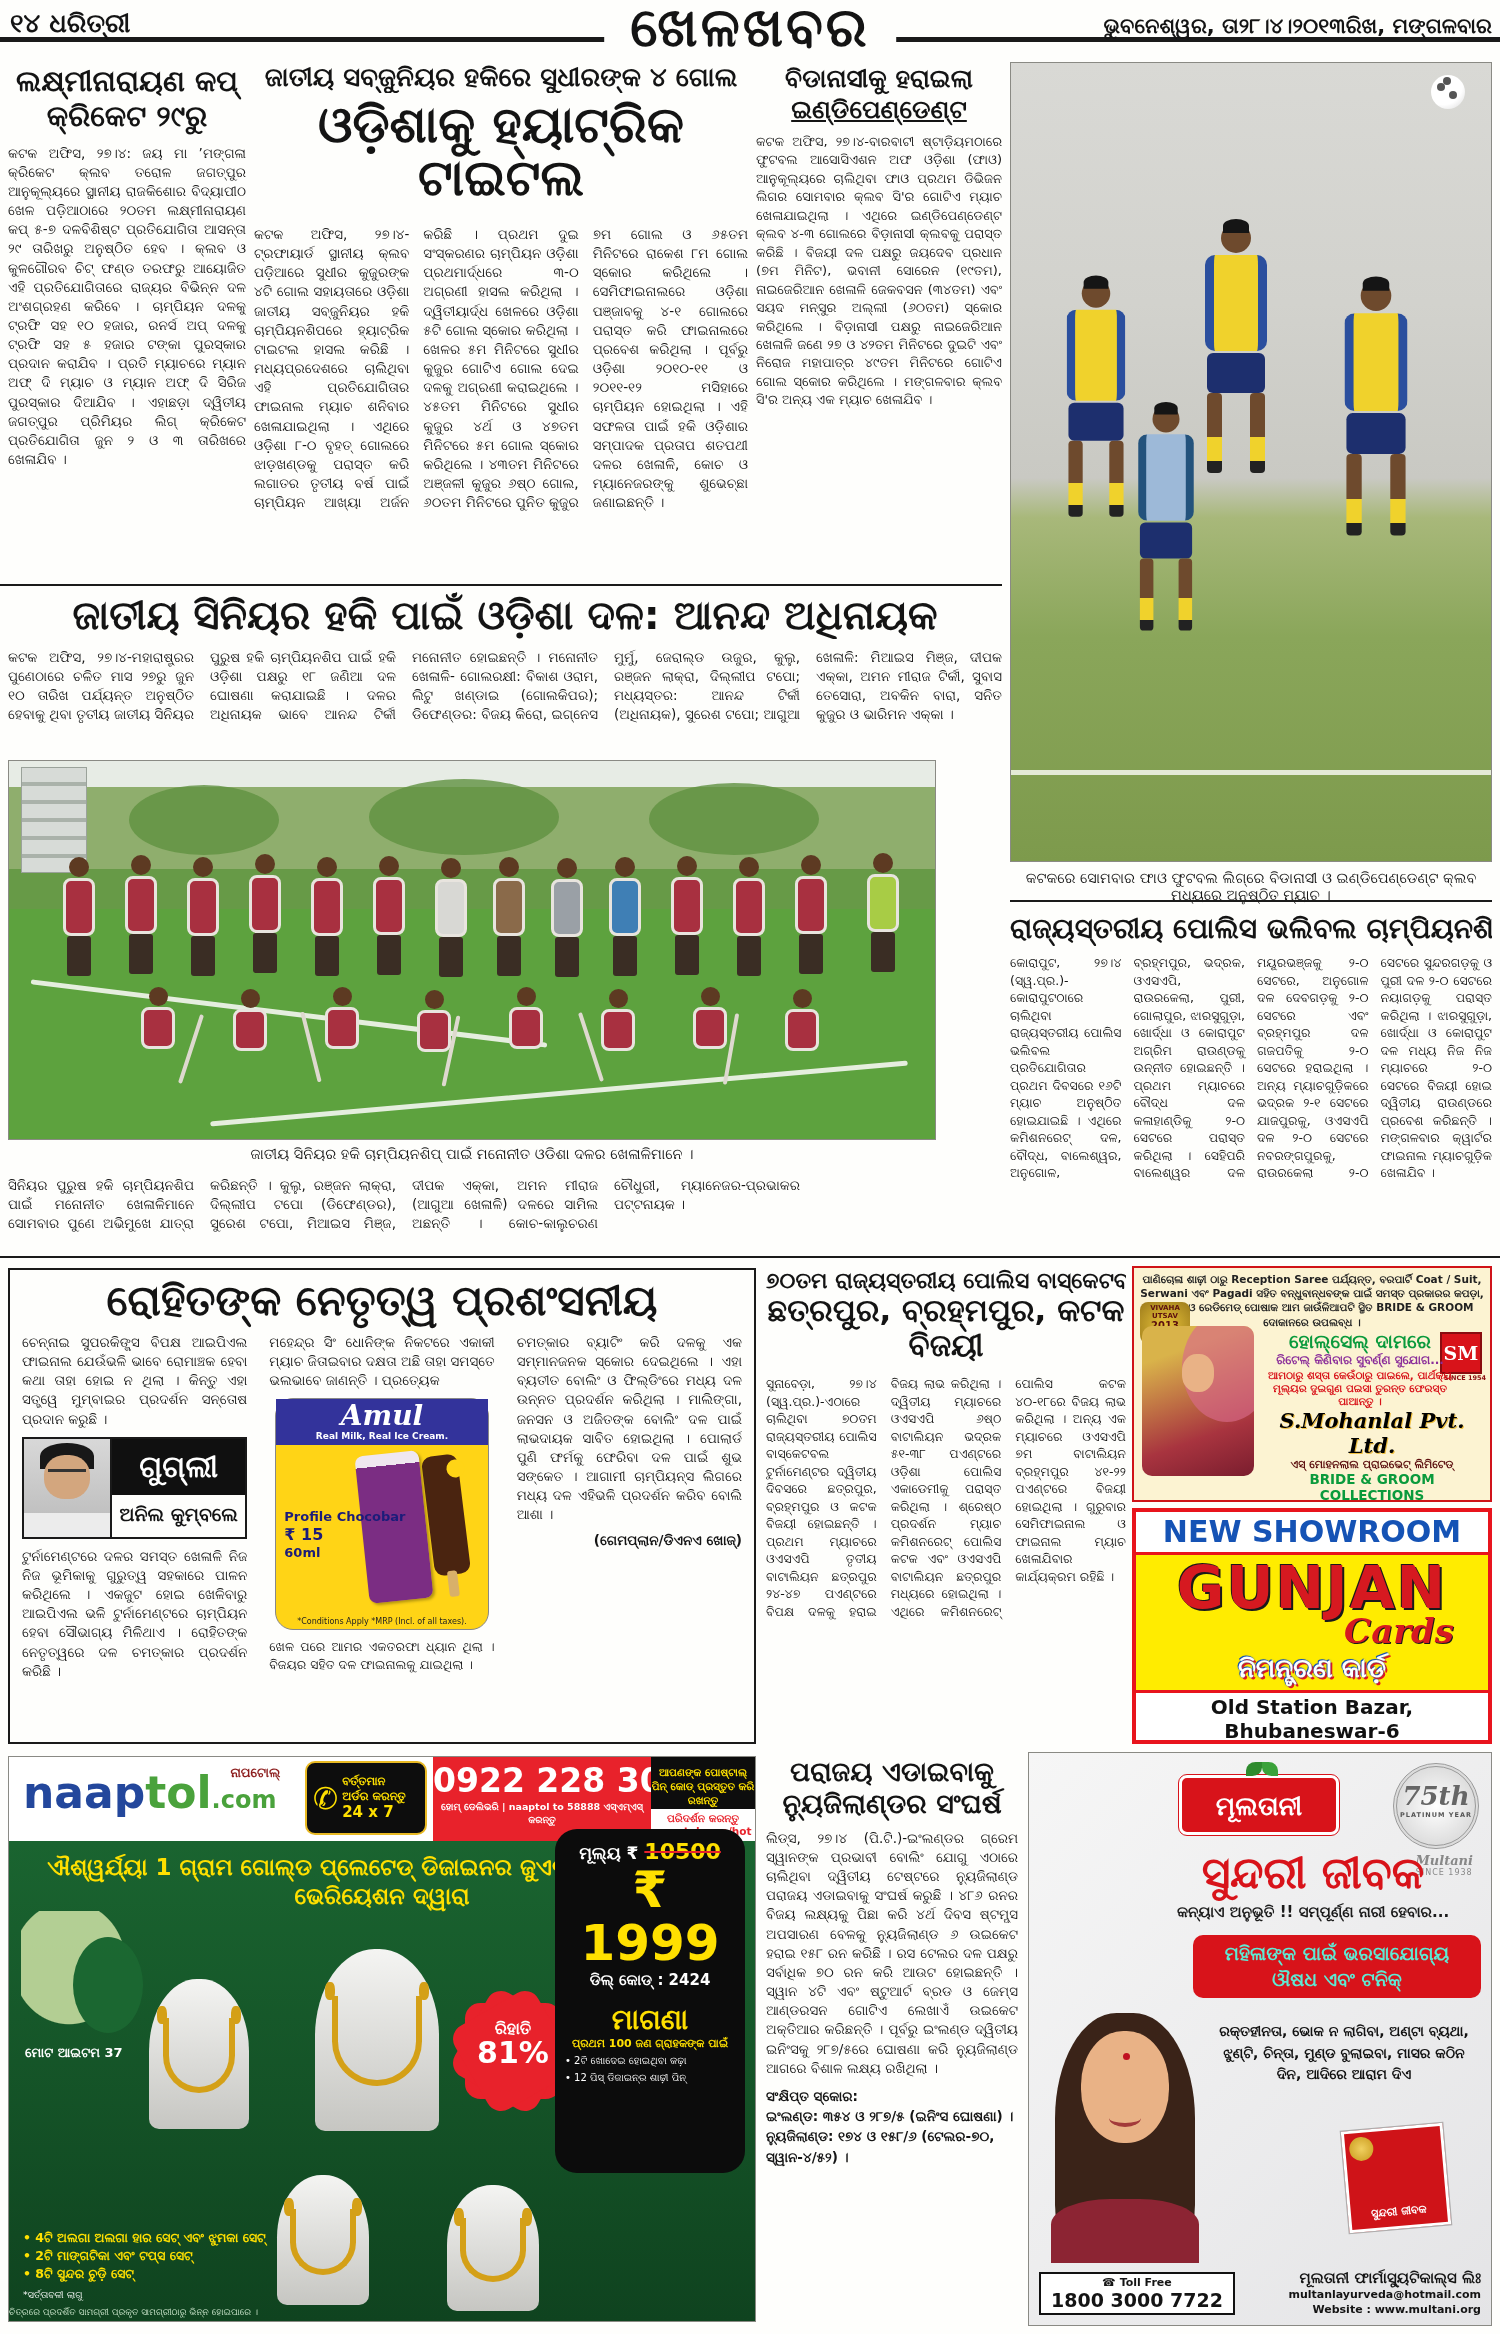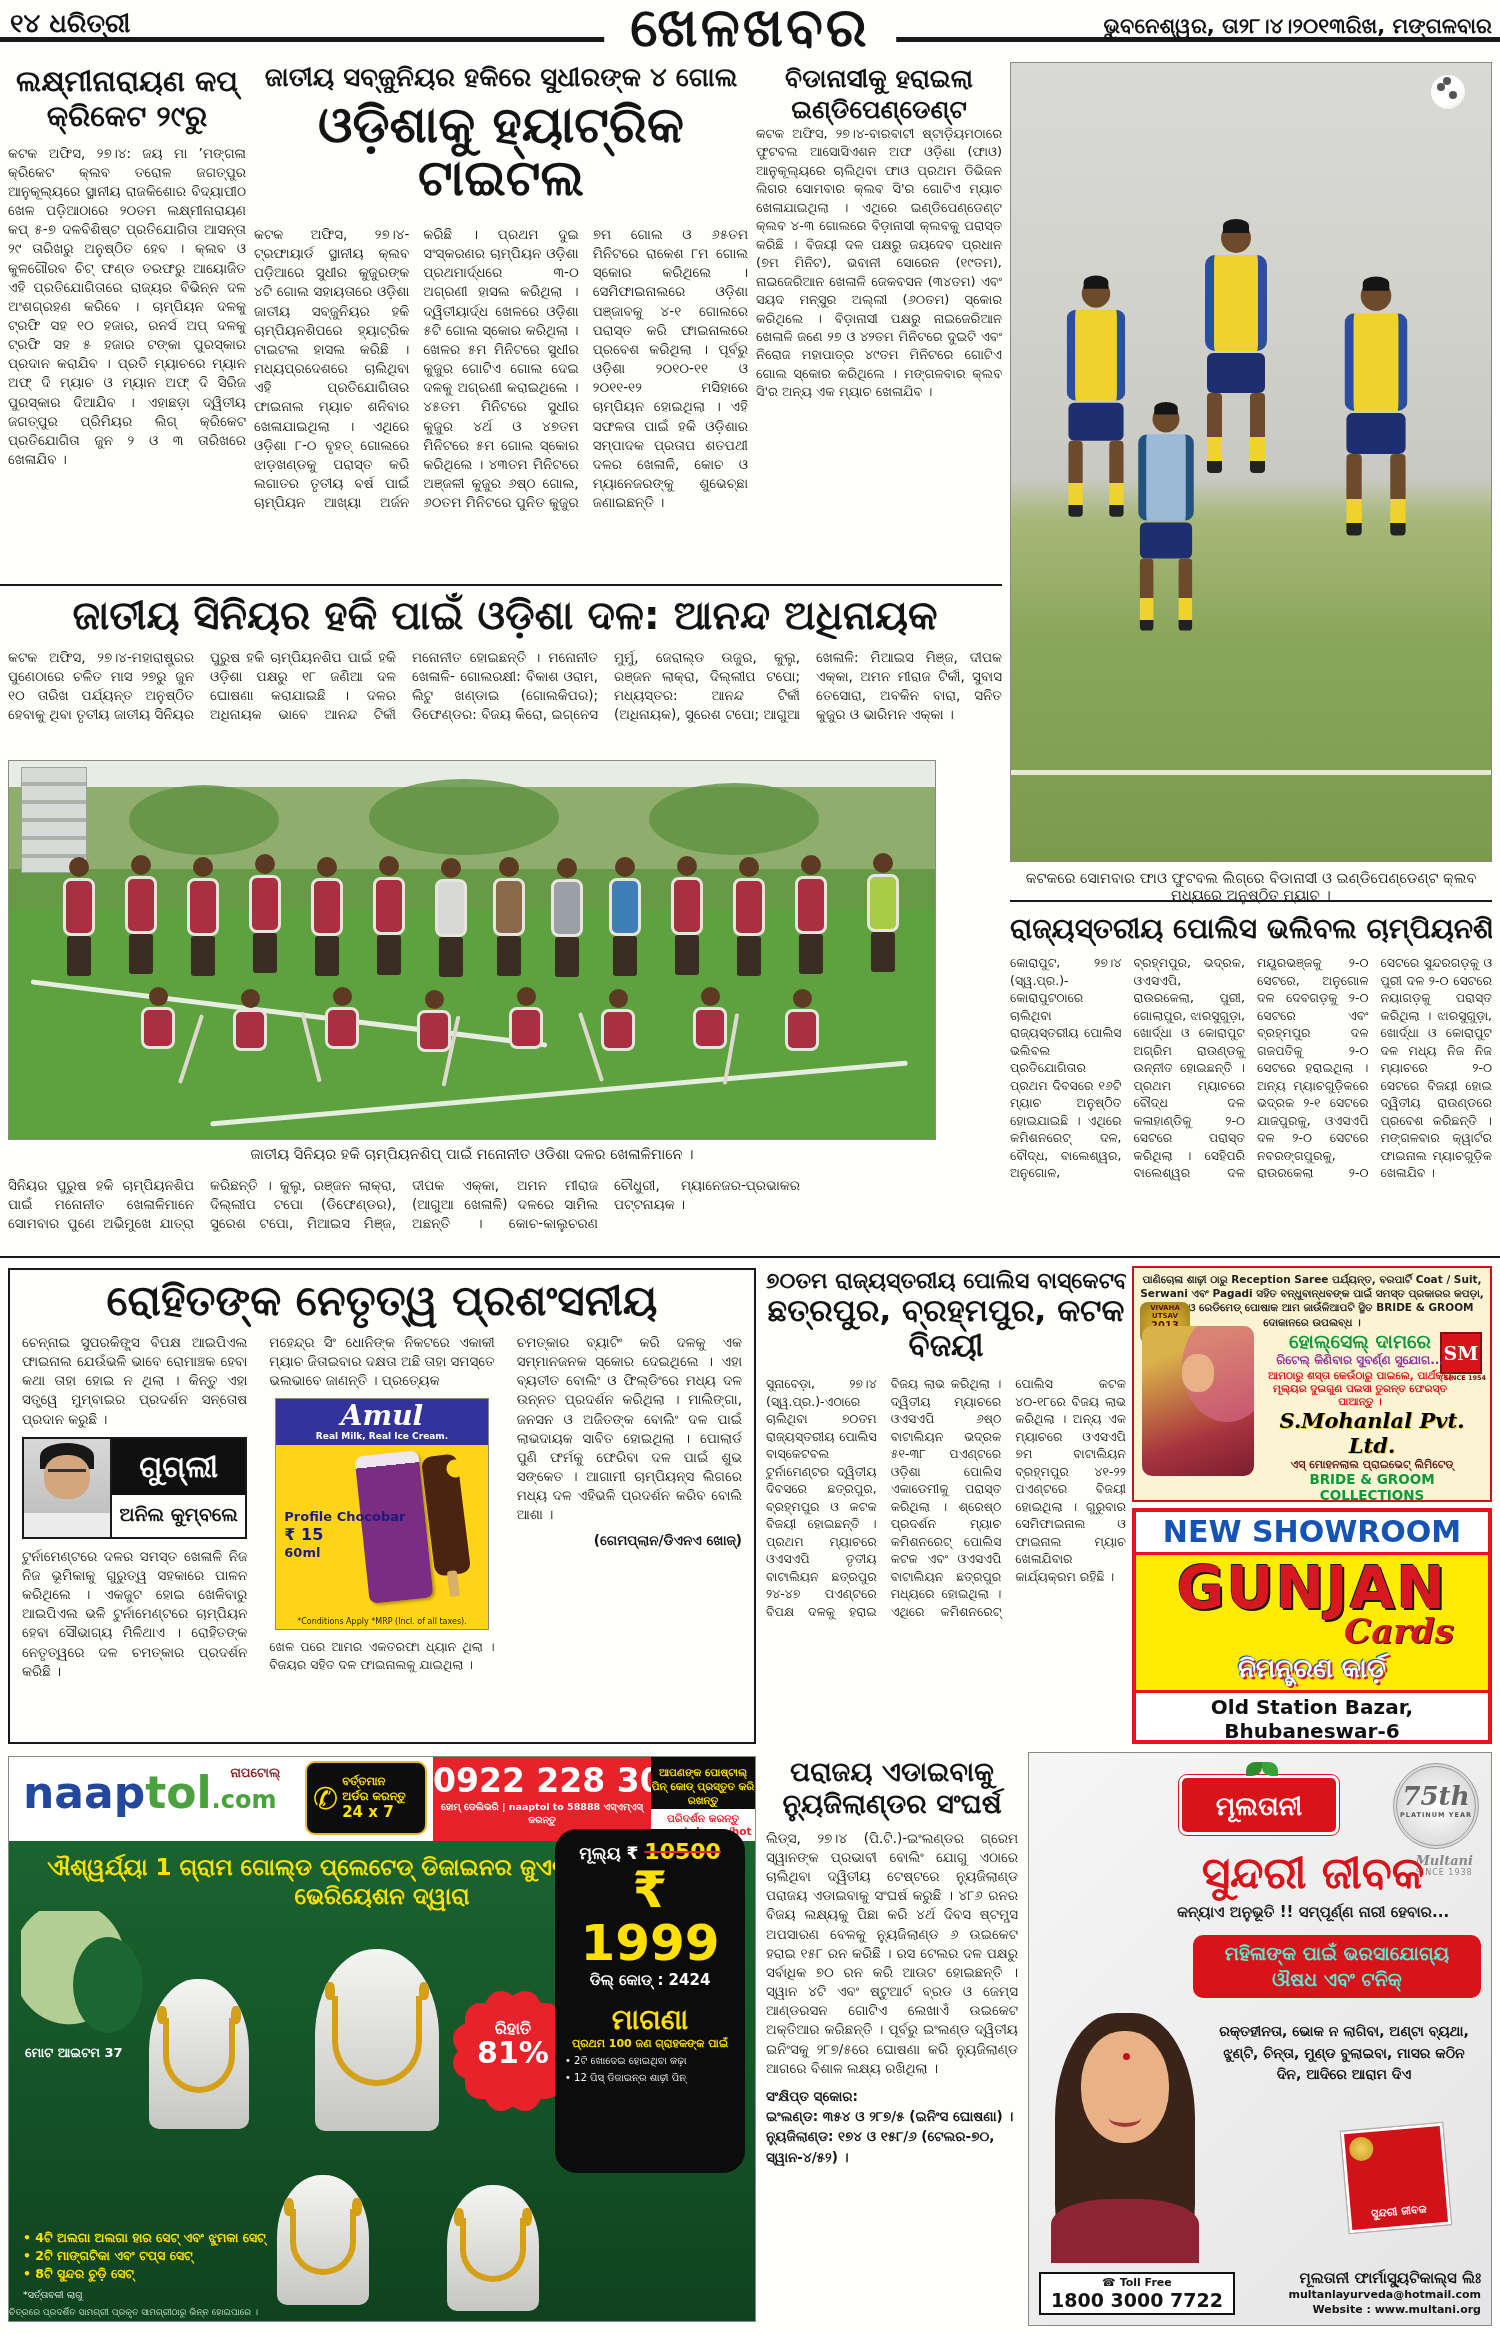--- a/index.html
+++ b/index.html
@@ -185,21 +185,21 @@
   </div>
 
   <div class="abs" style="left:254px;top:62px;width:494px;height:524px;">
     <div class="h-kicker nw clip">ଜାତୀୟ ସବ୍‌ଜୁନିୟର ହକିରେ ସୁଧୀରଙ୍କ ୪ ଗୋଲ</div>
     <div class="h-big clip" style="height:116px;margin-top:6px;">ଓଡ଼ିଶାକୁ ହ୍ୟାଟ୍ରିକ ଟାଇଟଲ</div>
     <div class="cols3 bt clip" style="height:356px;margin-top:10px;">କଟକ ଅଫିସ, ୨୭।୪-ଟ୍ରଫାୟାର୍ଡ ସ୍ଥାନୀୟ କ୍ଲବ ପଡ଼ିଆରେ ସୁଧୀର କୁଜୁରଙ୍କ ୪ଟି ଗୋଲ ସହାୟତାରେ ଓଡ଼ିଶା ଜାତୀୟ ସବ୍‌ଜୁନିୟର ହକି ଚାମ୍ପିୟନଶିପରେ ହ୍ୟାଟ୍ରିକ ଟାଇଟଲ ହାସଲ କରିଛି । ମଧ୍ୟପ୍ରଦେଶରେ ଚାଲିଥିବା ଏହି ପ୍ରତିଯୋଗିତାର ଫାଇନାଲ ମ୍ୟାଚ ଶନିବାର ଖେଳାଯାଇଥିଲା । ଏଥିରେ ଓଡ଼ିଶା ୮-୦ ବୃହତ୍ ଗୋଲରେ ଝାଡ଼ଖଣ୍ଡକୁ ପରାସ୍ତ କରି ଲଗାତର ତୃତୀୟ ବର୍ଷ ପାଇଁ ଚାମ୍ପିୟନ ଆଖ୍ୟା ଅର୍ଜନ କରିଛି । ପ୍ରଥମ ଦୁଇ ସଂସ୍କରଣର ଚାମ୍ପିୟନ ଓଡ଼ିଶା ପ୍ରଥମାର୍ଦ୍ଧରେ ୩-୦ ଅଗ୍ରଣୀ ହାସଲ କରିଥିଲା । ଦ୍ୱିତୀୟାର୍ଦ୍ଧ ଖେଳରେ ଓଡ଼ିଶା ୫ଟି ଗୋଲ ସ୍କୋର କରିଥିଲା । ଖେଳର ୫ମ ମିନିଟରେ ସୁଧୀର କୁଜୁର ଗୋଟିଏ ଗୋଲ ଦେଇ ଦଳକୁ ଅଗ୍ରଣୀ କରାଇଥିଲେ । ୪୫ତମ ମିନିଟରେ ସୁଧୀର କୁଜୁର ୪ର୍ଥ ଓ ୪୭ତମ ମିନିଟରେ ୫ମ ଗୋଲ ସ୍କୋର କରିଥିଲେ । ୪୩ତମ ମିନିଟରେ ଅଞ୍ଜଳୀ କୁଜୁର ୬ଷ୍ଠ ଗୋଲ, ୬୦ତମ ମିନିଟରେ ପୁନିତ କୁଜୁର ୭ମ ଗୋଲ ଓ ୬୫ତମ ମିନିଟରେ ରାକେଶ ୮ମ ଗୋଲ ସ୍କୋର କରିଥିଲେ । ସେମିଫାଇନାଲରେ ଓଡ଼ିଶା ପଞ୍ଜାବକୁ ୪-୧ ଗୋଲରେ ପରାସ୍ତ କରି ଫାଇନାଲରେ ପ୍ରବେଶ କରିଥିଲା । ପୂର୍ବରୁ ଓଡ଼ିଶା ୨୦୧୦-୧୧ ଓ ୨୦୧୧-୧୨ ମସିହାରେ ଚାମ୍ପିୟନ ହୋଇଥିଲା । ଏହି ସଫଳତା ପାଇଁ ହକି ଓଡ଼ିଶାର ସମ୍ପାଦକ ପ୍ରତାପ ଶତପଥୀ ଦଳର ଖେଳାଳି, କୋଚ ଓ ମ୍ୟାନେଜରଙ୍କୁ ଶୁଭେଚ୍ଛା ଜଣାଇଛନ୍ତି ।</div>
   </div>
 
   <div class="abs" style="left:756px;top:64px;width:246px;height:520px;overflow:hidden;">
     <div class="h-mid">ବିଡାନାସୀକୁ ହରାଇଲା</div>
-    <div class="h-mid" style="">ଇଣ୍ଡିପେଣ୍ଡେଣ୍ଟ</div>
+    <div class="h-mid" style="margin-bottom:8px;text-decoration:underline;">ଇଣ୍ଡିପେଣ୍ଡେଣ୍ଟ</div>
     <div class="bt" style="font-size:13px;">କଟକ ଅଫିସ, ୨୭।୪-ବାରବାଟୀ ଷ୍ଟାଡ଼ିୟମଠାରେ ଫୁଟବଲ ଆସୋସିଏଶନ ଅଫ ଓଡ଼ିଶା (ଫାଓ) ଆନୁକୂଲ୍ୟରେ ଚାଲିଥିବା ଫାଓ ପ୍ରଥମ ଡିଭିଜନ ଲିଗର ସୋମବାର କ୍ଲବ ସି'ର ଗୋଟିଏ ମ୍ୟାଚ ଖେଳାଯାଇଥିଲା । ଏଥିରେ ଇଣ୍ଡିପେଣ୍ଡେଣ୍ଟ କ୍ଲବ ୪-୩ ଗୋଲରେ ବିଡ଼ାନାସୀ କ୍ଲବକୁ ପରାସ୍ତ କରିଛି । ବିଜୟୀ ଦଳ ପକ୍ଷରୁ ଜୟଦେବ ପ୍ରଧାନ (୭ମ ମିନିଟ), ଭବାନୀ ସୋରେନ (୧୯ତମ), ନାଇଜେରିଆନ ଖେଳାଳି ଜେକବସନ (୩୪ତମ) ଏବଂ ସୟଦ ମନ୍ସୁର ଅଲ୍ଲୀ (୬୦ତମ) ସ୍କୋର କରିଥିଲେ । ବିଡ଼ାନାସୀ ପକ୍ଷରୁ ନାଇଜେରିଆନ ଖେଳାଳି ଜଣେ ୨୭ ଓ ୪୨ତମ ମିନିଟରେ ଦୁଇଟି ଏବଂ ନିରୋଜ ମହାପାତ୍ର ୪୯ତମ ମିନିଟରେ ଗୋଟିଏ ଗୋଲ ସ୍କୋର କରିଥିଲେ । ମଙ୍ଗଳବାର କ୍ଲବ ସି'ର ଅନ୍ୟ ଏକ ମ୍ୟାଚ ଖେଳାଯିବ ।</div>
   </div>
 
   <div class="photo fb" style="left:1010px;top:62px;width:482px;height:800px;">
     <div class="ball" style="right:26px;top:12px;">
         <i style="left:6px;top:8px;"></i>
         <i style="left:18px;top:16px;"></i>
         <i style="left:12px;top:2px;"></i>
       </div>
     <div class="pl" style="left:40px;top:210px;transform:scale(.95);">
@@ -363,21 +363,21 @@
             </div>
           <div style="flex:1;">
             <div class="gttl">ଗୁଗ୍ଲୀ</div>
             <div class="gauth">ଅନିଲ କୁମ୍ବଲେ</div>
           </div>
         </div>
         <div class="bt">ଟୁର୍ନାମେଣ୍ଟରେ ଦଳର ସମସ୍ତ ଖେଳାଳି ନିଜ ନିଜ ଭୂମିକାକୁ ଗୁରୁତ୍ୱ ସହକାରେ ପାଳନ କରିଥିଲେ । ଏକଜୁଟ ହୋଇ ଖେଳିବାରୁ ଆଇପିଏଲ ଭଳି ଟୁର୍ନାମେଣ୍ଟରେ ଚାମ୍ପିୟନ ହେବା ସୌଭାଗ୍ୟ ମିଳିଥାଏ । ରୋହିତଙ୍କ ନେତୃତ୍ୱରେ ଦଳ ଚମତ୍କାର ପ୍ରଦର୍ଶନ କରିଛି ।</div>
       </div>
       <div style="width:234px;">
         <div class="bt">ମହେନ୍ଦ୍ର ସିଂ ଧୋନିଙ୍କ ନିକଟରେ ଏକାକୀ ମ୍ୟାଚ ଜିତାଇବାର ଦକ୍ଷତା ଅଛି ତାହା ସମସ୍ତେ ଭଲଭାବେ ଜାଣନ୍ତି । ପ୍ରତ୍ୟେକ</div>
-        <div class="amul" style="margin:8px 6px;">
+        <div class="amul" style="margin:8px 6px;border-radius:18px;">
           <div class="top">
             <div class="brand">Amul</div>
             <div class="tag">Real Milk, Real Ice Cream.</div>
           </div>
           <div class="bd">
             <div class="wrapper"></div>
             <div class="bar"></div>
             <div class="ptxt">
               <div>Profile Chocobar</div>
               <div style="font-size:16px;">₹ 15</div>

